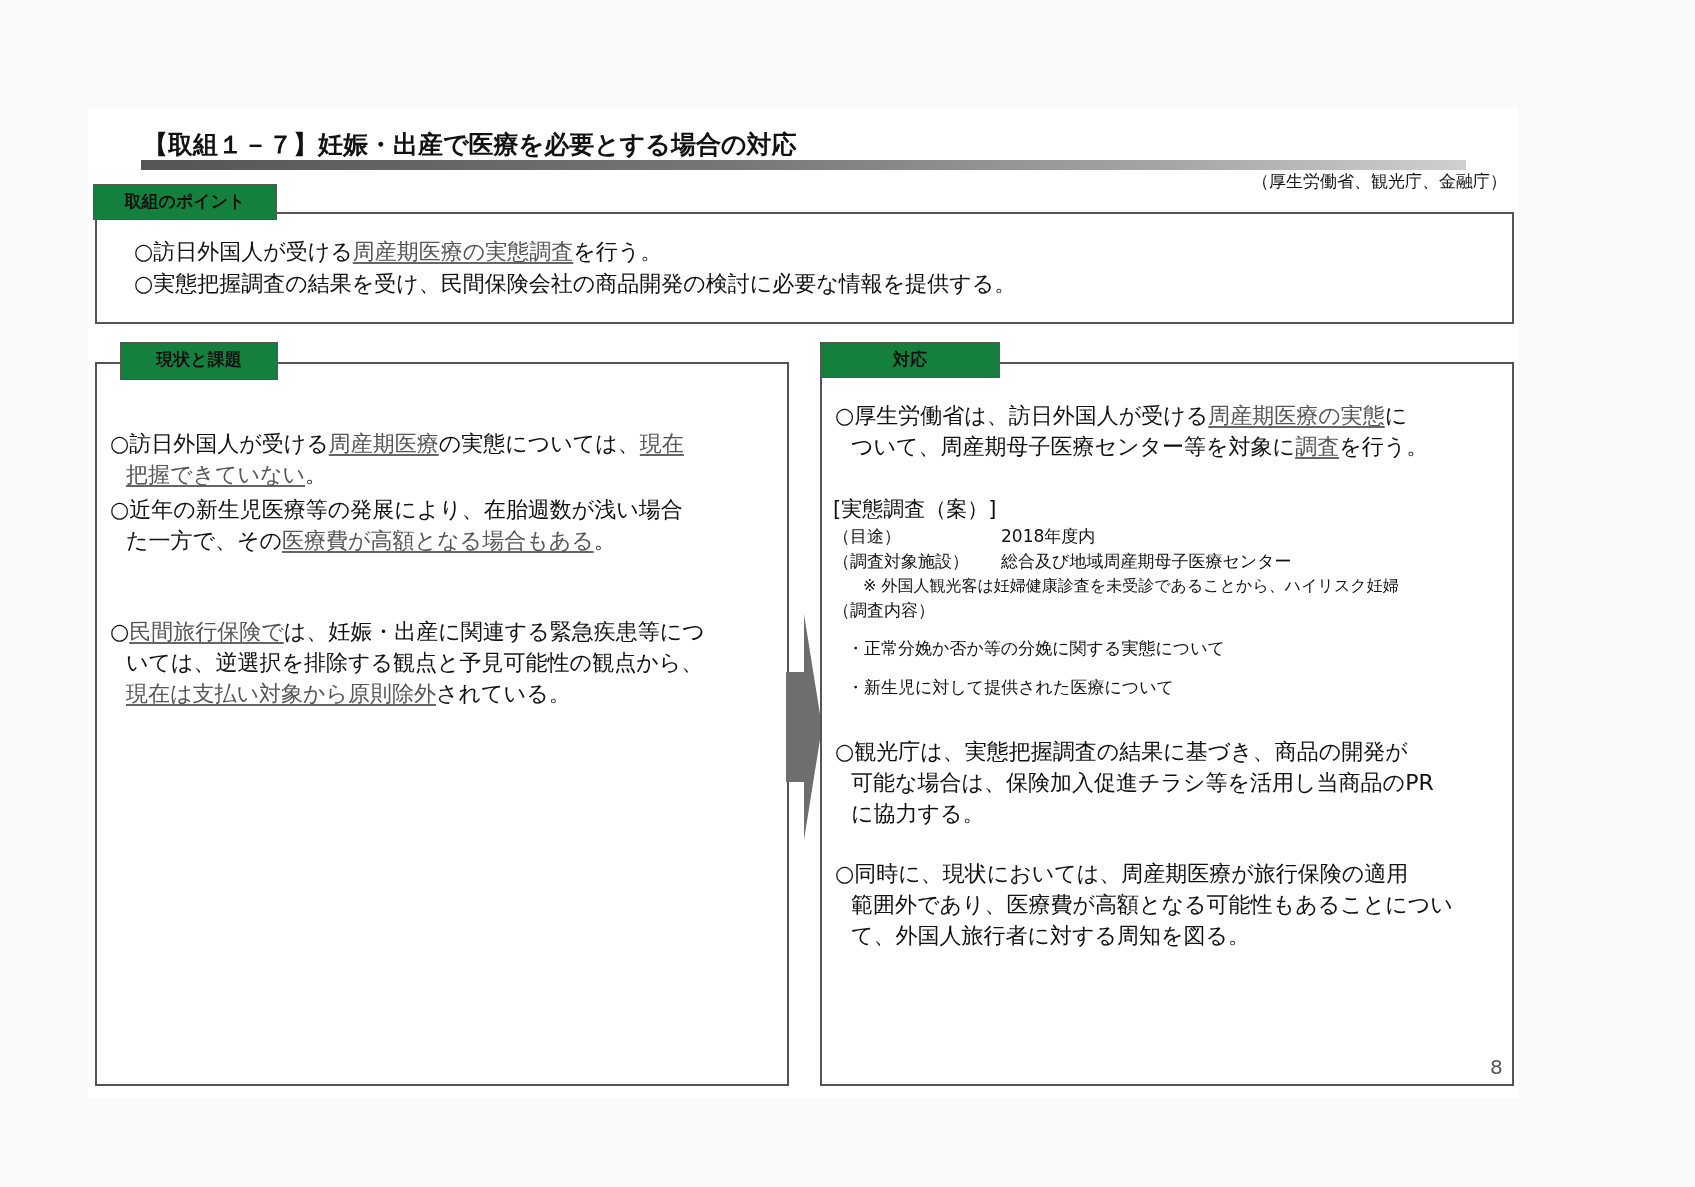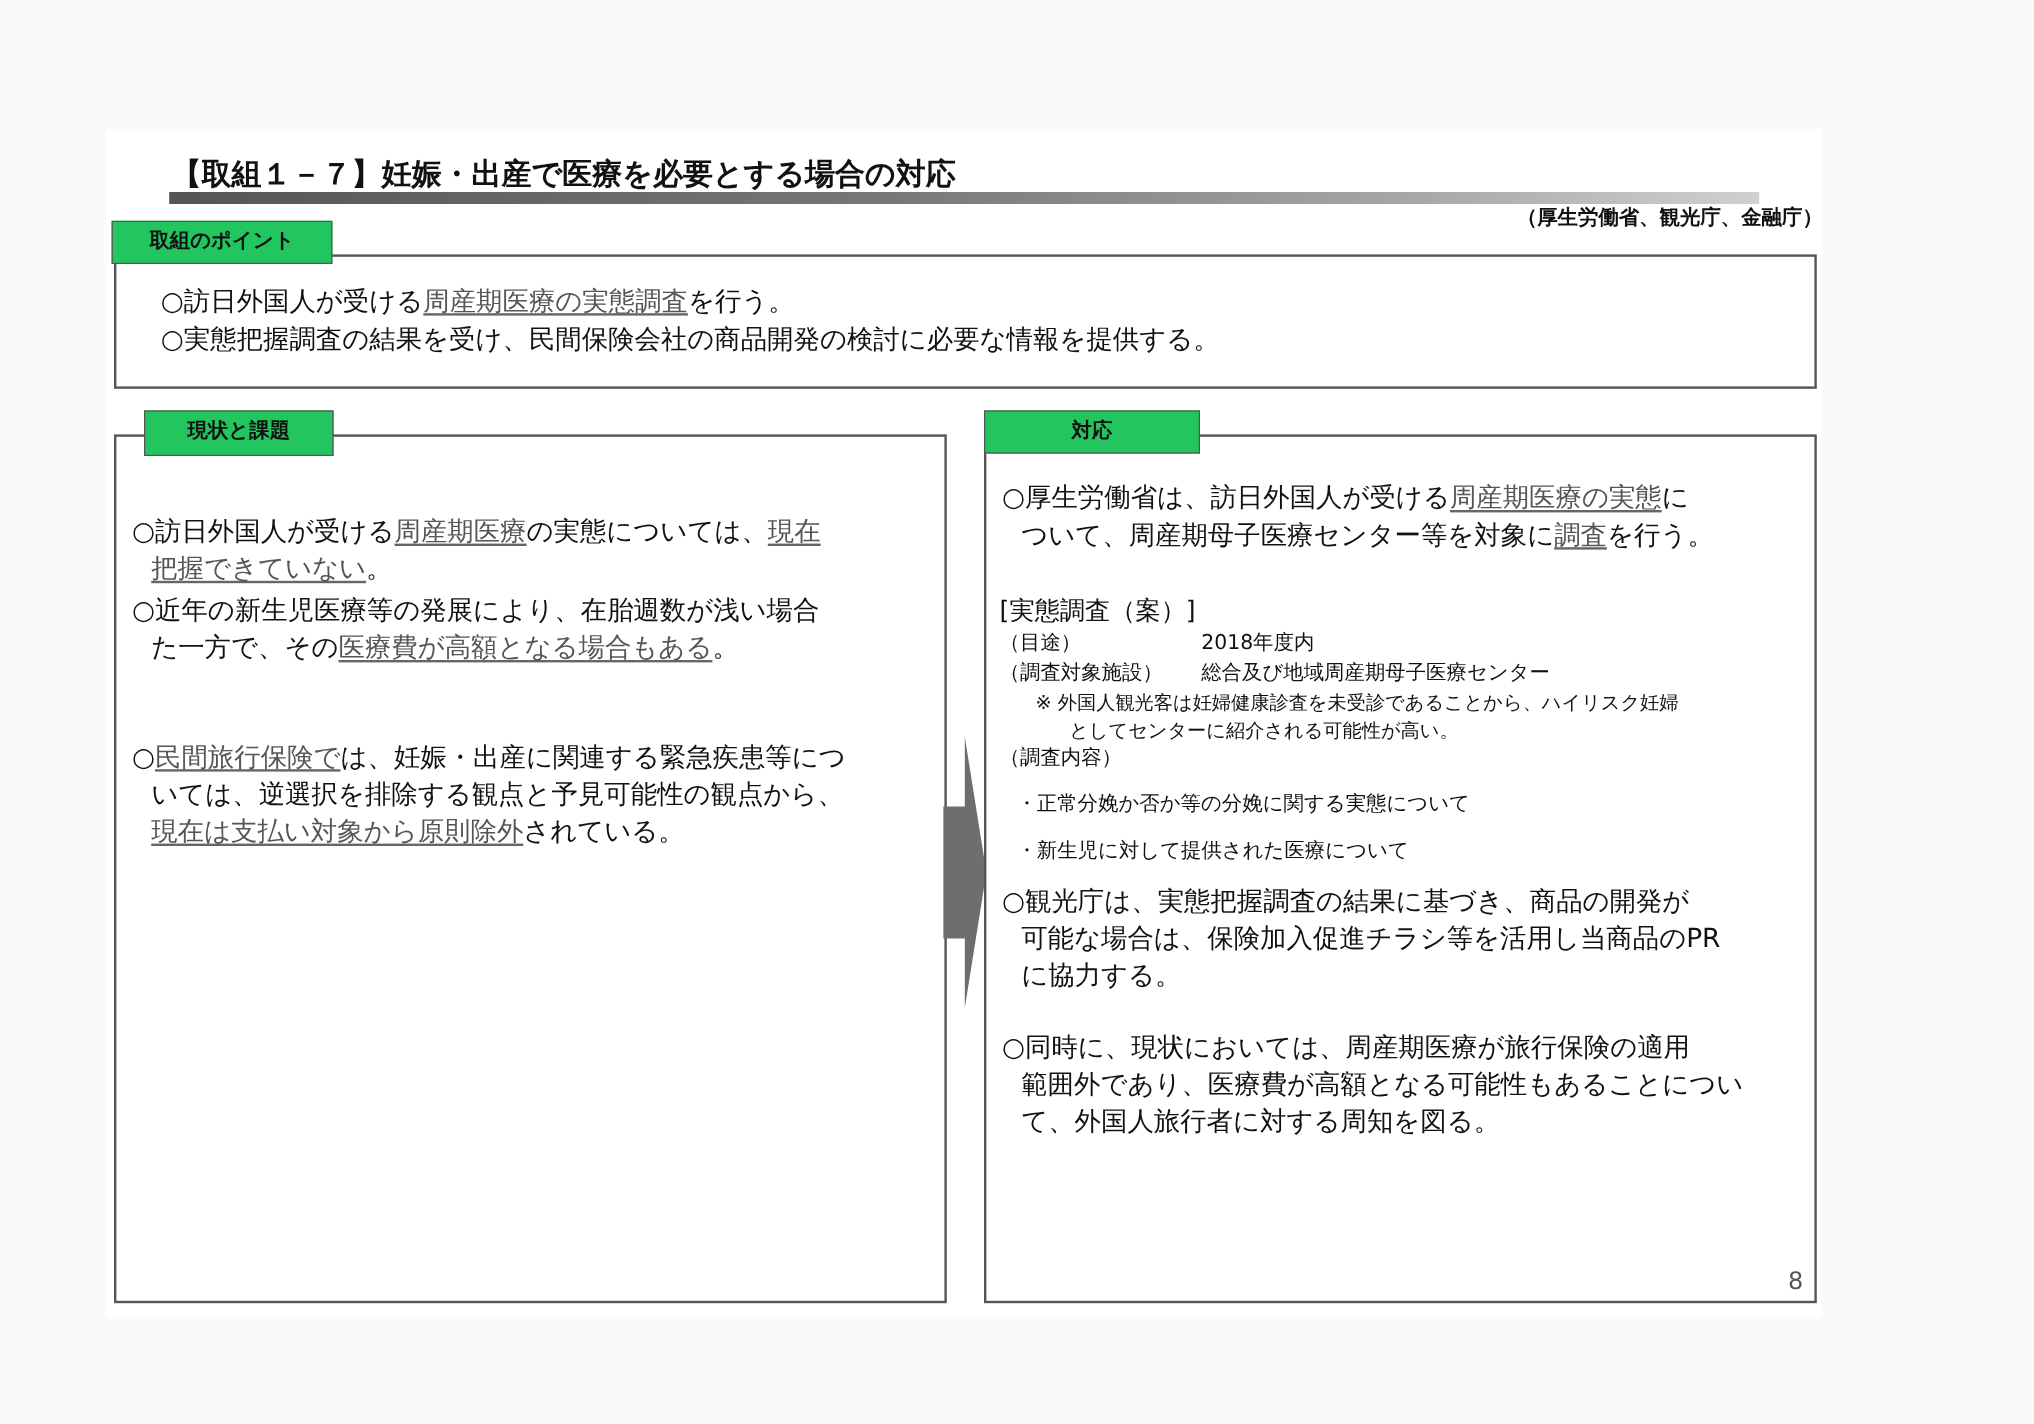--- a/index.html
+++ b/index.html
@@ -16,28 +16,28 @@
     .title {
       position: absolute; left: 143px; top: 128px;
       font-size: 25px; font-weight: bold; letter-spacing: 0px; color: #111;
       white-space: nowrap;
     }
     .title-bar {
       position: absolute; left: 141px; top: 160px; width: 1325px; height: 10px;
       background: linear-gradient(to right, #555 0%, #777 45%, #aaa 80%, #d0d0d0 100%);
     }
     .ministries {
-      position: absolute; right: 176px; top: 170px;
-      font-size: 17px; font-weight: bold; white-space: nowrap;
+      position: absolute; right: 188px; top: 170px;
+      font-size: 17px; font-weight: normal; white-space: nowrap;
     }
     .box {
       position: absolute; border: 2px solid #555; background: #fff;
     }
     .tab-label {
-      position: absolute; background: #22c55e; border: 1.5px solid #555;
+      position: absolute; background: #15803d; border: 1.5px solid #555;
       font-size: 17px; font-weight: bold; text-align: center;
       box-sizing: border-box; line-height: 32px;
     }
     .point-box { left: 95px; top: 212px; width: 1415px; height: 108px; }
     .point-tab { left: 93px; top: 184px; width: 184px; height: 36px; }
     .points { position: absolute; left: 110px; top: 236px; font-size: 22px; line-height: 32px; margin-left: 24px; }
     .points div { white-space: nowrap; }
 
     .left-box { left: 95px; top: 362px; width: 690px; height: 720px; }
     .left-tab { left: 96px; top: 342px; width: 158px; height: 38px; margin-left: 24px; }
@@ -116,21 +116,20 @@
   <div>[実態調査（案）]</div>
   <div class="row small">
     <span class="lbl">（目途）</span>
     <span>2018年度内</span>
   </div>
   <div class="row small">
     <span class="lbl">（調査対象施設）</span>
     <span>総合及び地域周産期母子医療センター</span>
   </div>
   <div class="note">※ 外国人観光客は妊婦健康診査を未受診であることから、ハイリスク妊婦</div>
-  <div class="note2">としてセンターに紹介される可能性が高い。</div>
   <div class="small">（調査内容）</div>
   <div class="bullet">・正常分娩か否か等の分娩に関する実態について</div>
   <div class="bullet">・新生児に対して提供された医療について</div>
 </div>
 
 <div class="para" style="left:835px; top:736px;">
   <div class="line">○観光庁は、実態把握調査の結果に基づき、商品の開発が</div>
   <div class="line indent">可能な場合は、保険加入促進チラシ等を活用し当商品のPR</div>
   <div class="line indent">に協力する。</div>
 </div>

